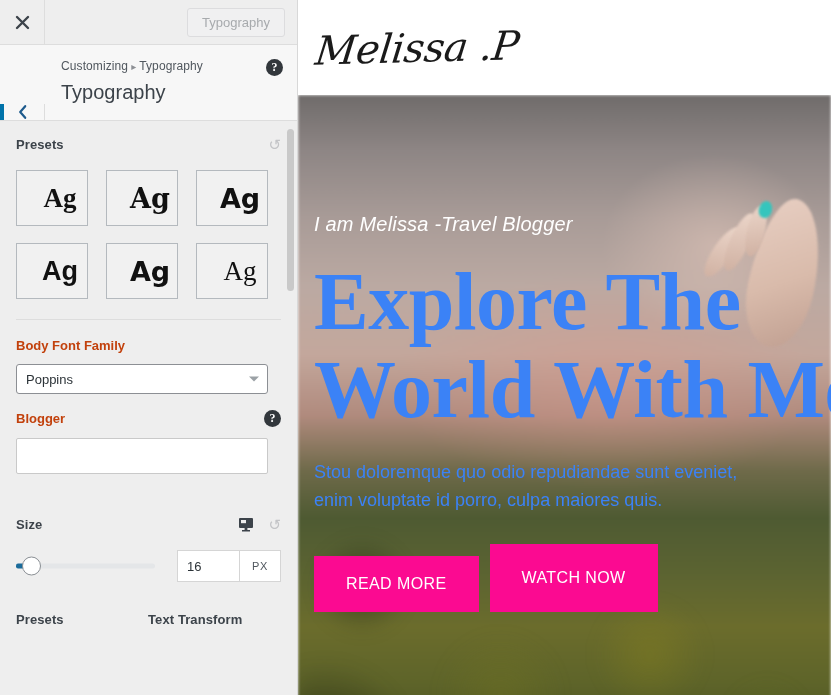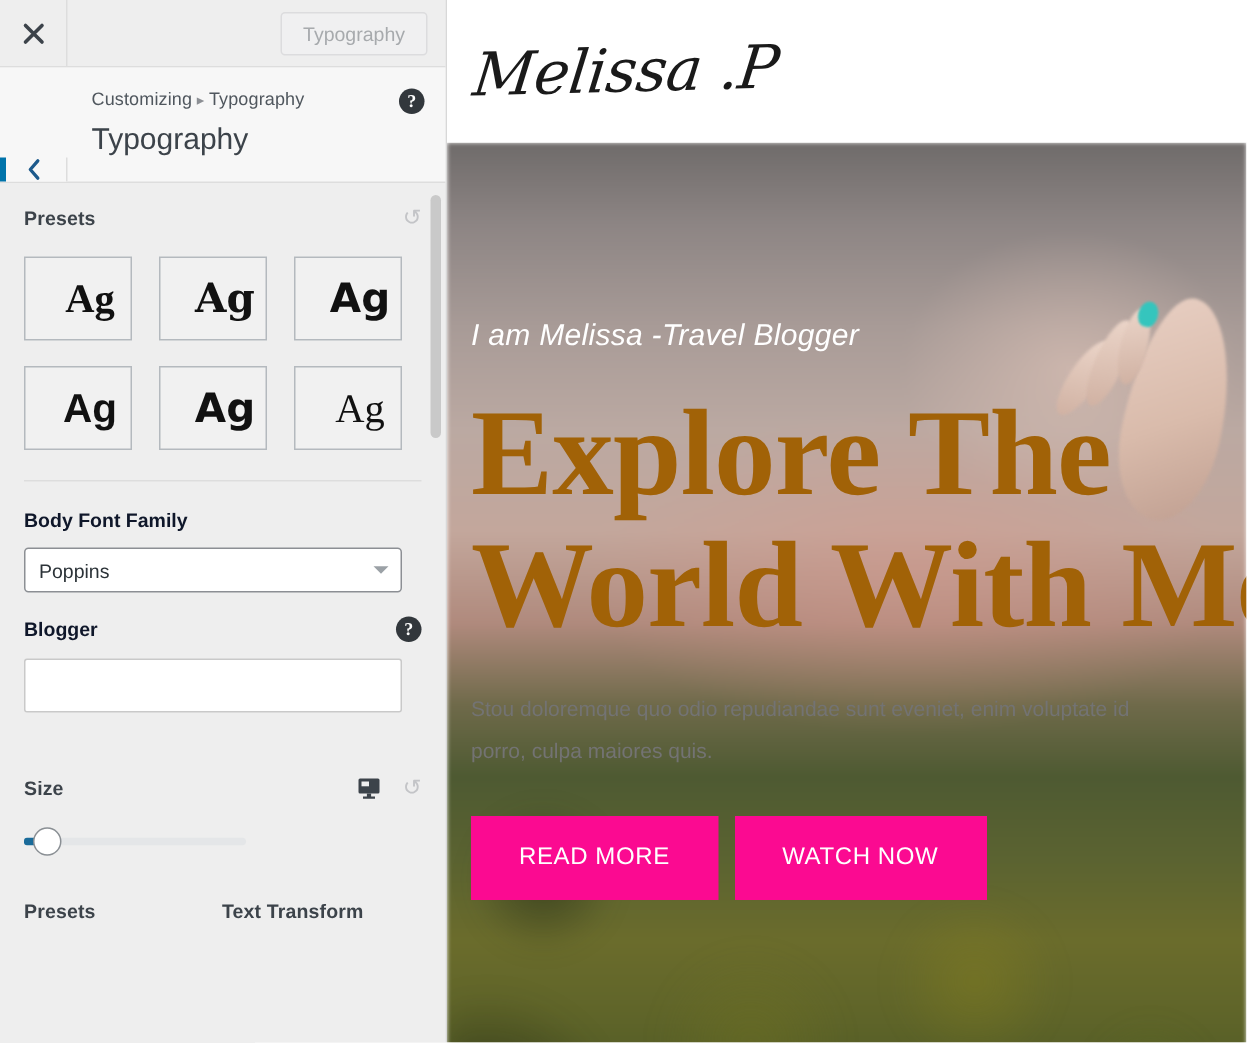--- a/index.html
+++ b/index.html
@@ -126,21 +126,21 @@
   }
   .preset.p1 { font-family: "Liberation Serif", serif; font-weight: 700; }
   .preset.p2 { font-family: "DejaVu Serif", serif; font-weight: 700; }
   .preset.p3 { font-family: "DejaVu Sans", sans-serif; font-weight: 700; }
   .preset.p4 { font-family: "Liberation Sans", sans-serif; font-weight: 700; }
   .preset.p5 { font-family: "DejaVu Sans", sans-serif; font-weight: 700; }
   .preset.p6 { font-family: "Liberation Serif", serif; font-weight: 400; }
 
   .divider { border-top: 1px solid #ddd; margin: 0 0 2px 0; }
 
-  .field-label { font-size: 13px; font-weight: 700; color: #0f172a; margin-bottom: 11px; }
+  .field-label { font-size: 13px; font-weight: 700; color: #c2410c; margin-bottom: 11px; }
 
   .select-box {
     position: relative;
     width: 252px; height: 30px;
     background: #fff;
     border: 1px solid #8c8f94;
     border-radius: 3px;
     display: flex; align-items: center;
     padding: 0 26px 0 9px;
     font-size: 13px; color: #2c3338;
@@ -297,31 +297,31 @@
     font-size: 20px;
     color: #ffffff;
     letter-spacing: .2px;
     margin-bottom: 22px;
     white-space: nowrap;
   }
   .hero-title {
     font-family: "Liberation Serif", serif;
     font-size: 82px;
     line-height: 88px;
-    color: #a16207;
+    color: #3b82f6;
     font-weight: 700;
     letter-spacing: -0.5px;
     white-space: nowrap;
     margin-bottom: 24px;
   }
   .hero-p {
     font-family: "Liberation Sans", sans-serif;
-    font-size: 14px;
+    font-size: 18px;
     line-height: 28px;
-    color: #737373;
+    color: #3b82f6;
     max-width: 450px;
     margin-bottom: 30px;
   }
   .hero-btns { display: flex; gap: 11px; }
   .btn {
     border: none;
     color: #fff;
     font-family: "Liberation Sans", sans-serif;
     font-size: 16px;
     letter-spacing: .4px;
@@ -410,20 +410,24 @@
             </svg>
             <span class="reset-icon">↺</span>
           </span>
         </div>
         <div class="slider-row">
           <div class="slider-wrap">
             <div class="slider-track"></div>
             <div class="slider-fill"></div>
             <div class="slider-thumb"></div>
           </div>
+          <div class="num-wrap">
+            <input class="num-input" type="text" value="16" style="">
+            <div class="unit-box">PX</div>
+          </div>
         </div>
       </div>
 
       <div class="two-col">
         <div class="c1">
           <span class="lbl">Presets</span>
         </div>
         <div>
           <span class="lbl">Text Transform</span>
         </div>
@@ -448,20 +452,20 @@
       </div>
 
       <div class="hero-content">
         <div class="hero-sub">I am Melissa -Travel Blogger</div>
         <h1 class="hero-title">
           <span>Explore The</span><br>
           <span>World With Me</span>
         </h1>
         <p class="hero-p">Stou doloremque quo odio repudiandae sunt eveniet, enim voluptate id porro, culpa maiores quis.</p>
         <div class="hero-btns">
-          <button class="btn" style="background: rgb(251, 10, 145);">READ MORE</button>
+          <button class="btn" style="background: rgb(251, 10, 145); margin-top: 12px;">READ MORE</button>
           <button class="btn" style="background: rgb(251, 10, 145);">WATCH NOW</button>
         </div>
       </div>
     </section>
   </main>
 
 </div>
 
 </body></html>

